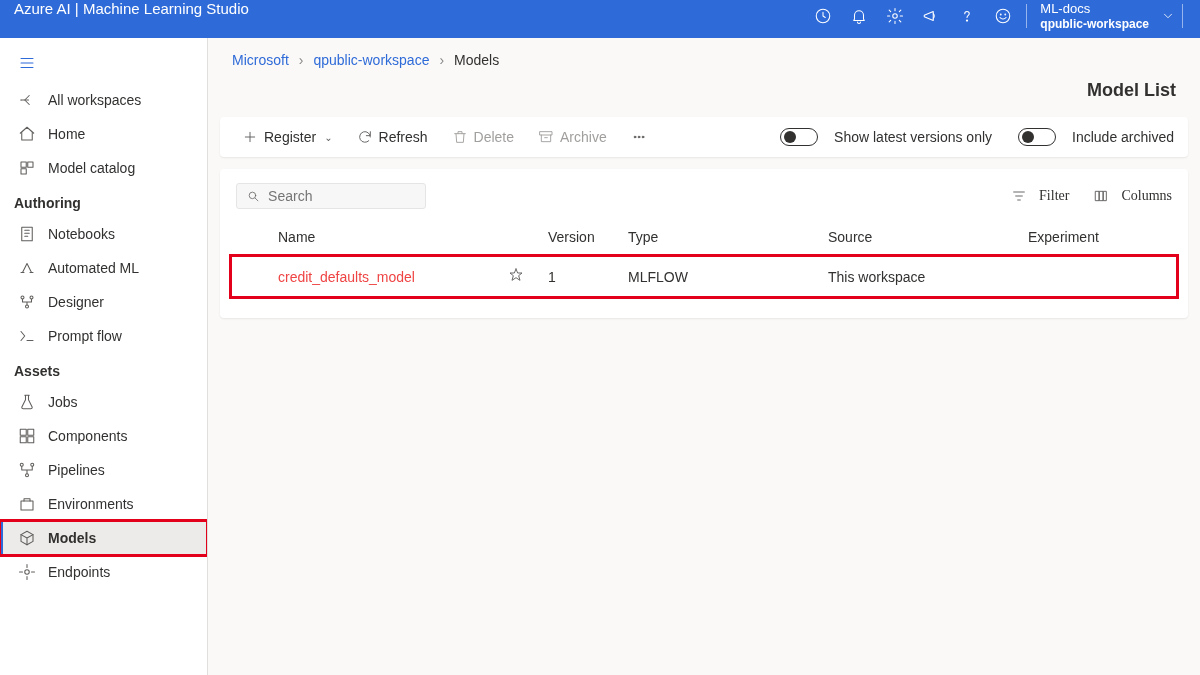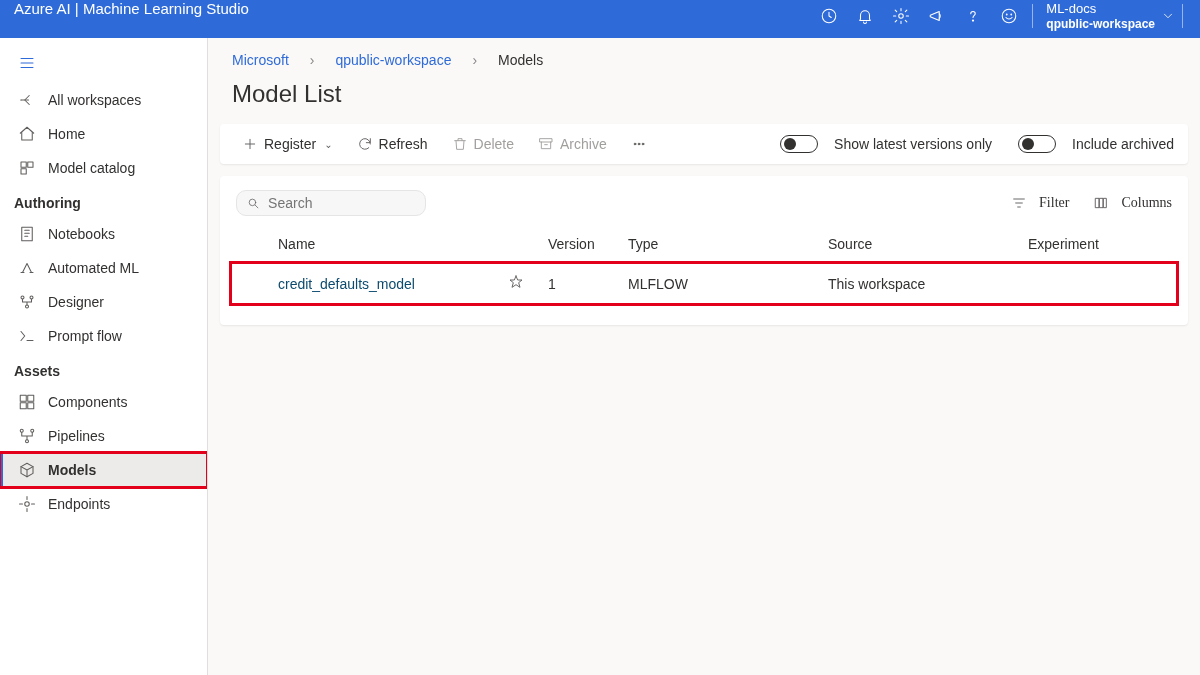--- a/index.html
+++ b/index.html
@@ -3,53 +3,53 @@
 <meta charset="utf-8">
 <style>
 * { box-sizing: border-box; margin: 0; padding: 0; }
 body { font-family: "Segoe UI", -apple-system, sans-serif; font-size: 14px; color: #323130; background: #fff; width:1200px; height:675px; overflow:hidden; }
 .topbar { background: #2f6bd8; color: #fff; height: 38px; display:flex; align-items:flex-start; padding: 0 14px; justify-content:space-between; }
 .topbar-left { font-size: 15px; }
 .topbar-right { display:flex; align-items:center; gap:4px; }
 .topbar-icon { width:32px; height:32px; display:flex; align-items:center; justify-content:center; cursor:pointer; }
 .topbar-icon svg { stroke:#fff; fill:none; }
 .topbar-sep { width:1px; height:24px; background: rgba(255,255,255,0.5); margin: 0 3px; }
-.workspace-box { display:flex; align-items:center; gap:6px; cursor:pointer; padding-left:6px; }
+.workspace-box { display:flex; align-items:center; gap:12px; cursor:pointer; padding-left:6px; }
 .ws-text { display:flex; flex-direction:column; line-height:1.2; }
 .ws-text .l1 { font-size:13px; }
 .ws-text .l2 { font-size:12px; font-weight:600; }
 .layout { display:flex; height: calc(675px - 38px); }
 .sidebar { width:208px; border-right:1px solid #e1dfdd; padding: 8px 0 8px 0; overflow-y:auto; }
 .hamburger { padding: 8px 18px; color:#2f6bd8; cursor:pointer; }
 .nav-item { display:flex; align-items:center; gap:12px; padding: 8px 18px; cursor:pointer; color:#323130; }
 .nav-item.active { background:#edebe9; font-weight:600; border-left:3px solid #2f6bd8; padding-left:15px; }
 .nav-item svg { flex:0 0 18px; }
 .nav-section { font-weight:600; padding: 10px 18px 6px 14px; font-size:14px; }
 .main { flex:1; background:#faf9f8; padding: 0; overflow:auto; }
-.crumbs { padding: 14px 24px 4px 24px; display:flex; align-items:flex-end; gap:21px; font-size:14px; }
+.crumbs { padding: 14px 24px 4px 24px; display:flex; align-items:flex-end; gap:10px; font-size:14px; }
 .crumbs a { color:#2f6bd8; text-decoration:none; cursor:pointer; }
 .crumbs .sep { color:#888; }
-.page-title { font-size:24px; font-weight:400; padding: 8px 24px 16px 24px; }
+.page-title { font-size:18px; font-weight:700; padding: 8px 24px 16px 24px; text-align: right; }
 .toolbar { background:#fff; margin: 0 12px; border-radius:4px; box-shadow:0 1px 2px rgba(0,0,0,0.08); display:flex; align-items:center; padding: 6px 14px; gap:8px; }
 .tbtn { display:flex; align-items:center; gap:6px; padding:6px 8px; cursor:pointer; border-radius:3px; }
 .tbtn.disabled { color:#a19f9d; cursor:default; }
 .tbtn svg { width:16px; height:16px; }
 .spacer { flex:1; }
 .toggle { width:38px; height:18px; border:1px solid #323130; border-radius:10px; position:relative; cursor:pointer; margin-right:8px; }
 .toggle .knob { width:12px; height:12px; background:#323130; border-radius:50%; position:absolute; top:2px; left:3px; }
 .panel { background:#fff; margin: 12px; border-radius:4px; box-shadow:0 1px 2px rgba(0,0,0,0.08); padding: 8px 10px 20px 10px; }
 .panel-top { display:flex; align-items:center; padding: 6px 6px 10px 6px; }
-.search { display:flex; align-items:center; gap:8px; background:#f7f7f7; border:1px solid #e5e5e5; border-radius:10px; padding:4px 10px; width:190px; }
+.search { display:flex; align-items:center; gap:8px; background:#f7f7f7; border:1px solid #e5e5e5; border-radius:3px; padding:4px 10px; width:190px; }
 .search input { border:none; background:transparent; outline:none; font-size:14px; width:100%; }
 .panel-actions { display:flex; gap:24px; align-items:center; }
 .panel-actions .pact { display:flex; align-items:center; gap:12px; cursor:pointer;font-family:Liberation Serif, serif; }
 table { width:100%; border-collapse:collapse; }
 th { text-align:left; font-weight:400; padding:10px 12px; font-size:14px; }
 td { padding:12px 12px; font-size:14px; }
-.model-link { color:#0c4a6e; cursor:pointer; }
+.model-link { color:#ef4444; cursor:pointer; }
 .row-highlight { outline:3px solid #e3001b; outline-offset:-2px; }
 .sidebar-highlight { outline:3px solid #e3001b; outline-offset:-1px; display:block;}
 svg { stroke:#605e5c; stroke-width:1.4; fill:none; stroke-linecap:round; stroke-linejoin:round; }
 .topbar svg { stroke:#fff; }
 .chev { font-size:10px; color:#605e5c; margin-left:2px; }
 .star { cursor:pointer; }
 </style>
 </head>
 <body>
 
@@ -166,35 +166,48 @@
     <div class="nav-item">
       <svg viewBox="0 0 24 24" width="18" height="18">
           <path d="M4 6l5 6-5 6M12 18h8"></path>
         </svg>
       <span>Prompt flow</span>
     </div>
 
     <div class="nav-section">Assets</div>
     <div class="nav-item">
       <svg viewBox="0 0 24 24" width="18" height="18">
+          <path d="M9 3h6M10 3v6l-5 10a2 2 0 002 2h10a2 2 0 002-2l-5-10V3"></path>
+        </svg>
+      <span>Jobs</span>
+    </div>
+    <div class="nav-item">
+      <svg viewBox="0 0 24 24" width="18" height="18">
           <rect x="3" y="3" width="8" height="8"></rect>
           <rect x="13" y="3" width="8" height="8"></rect>
           <rect x="3" y="13" width="8" height="8"></rect>
           <rect x="13" y="13" width="8" height="8"></rect>
         </svg>
       <span>Components</span>
     </div>
     <div class="nav-item">
       <svg viewBox="0 0 24 24" width="18" height="18">
           <circle cx="5" cy="5" r="2"></circle>
           <circle cx="19" cy="5" r="2"></circle>
           <circle cx="12" cy="19" r="2"></circle>
           <path d="M5 7v5h14V7M12 12v5"></path>
         </svg>
       <span>Pipelines</span>
+    </div>
+    <div class="nav-item">
+      <svg viewBox="0 0 24 24" width="18" height="18">
+          <rect x="4" y="8" width="16" height="12"></rect>
+          <path d="M8 8V5h8v3"></path>
+        </svg>
+      <span>Environments</span>
     </div>
     <span class="sidebar-highlight">
       <div class="nav-item active">
         <svg viewBox="0 0 24 24" width="18" height="18">
             <path d="M12 3l8 4.5v9L12 21l-8-4.5v-9L12 3z"></path>
             <path d="M4 7.5l8 4.5 8-4.5M12 12v9"></path>
           </svg>
         <span>Models</span>
       </div>
     </span>

